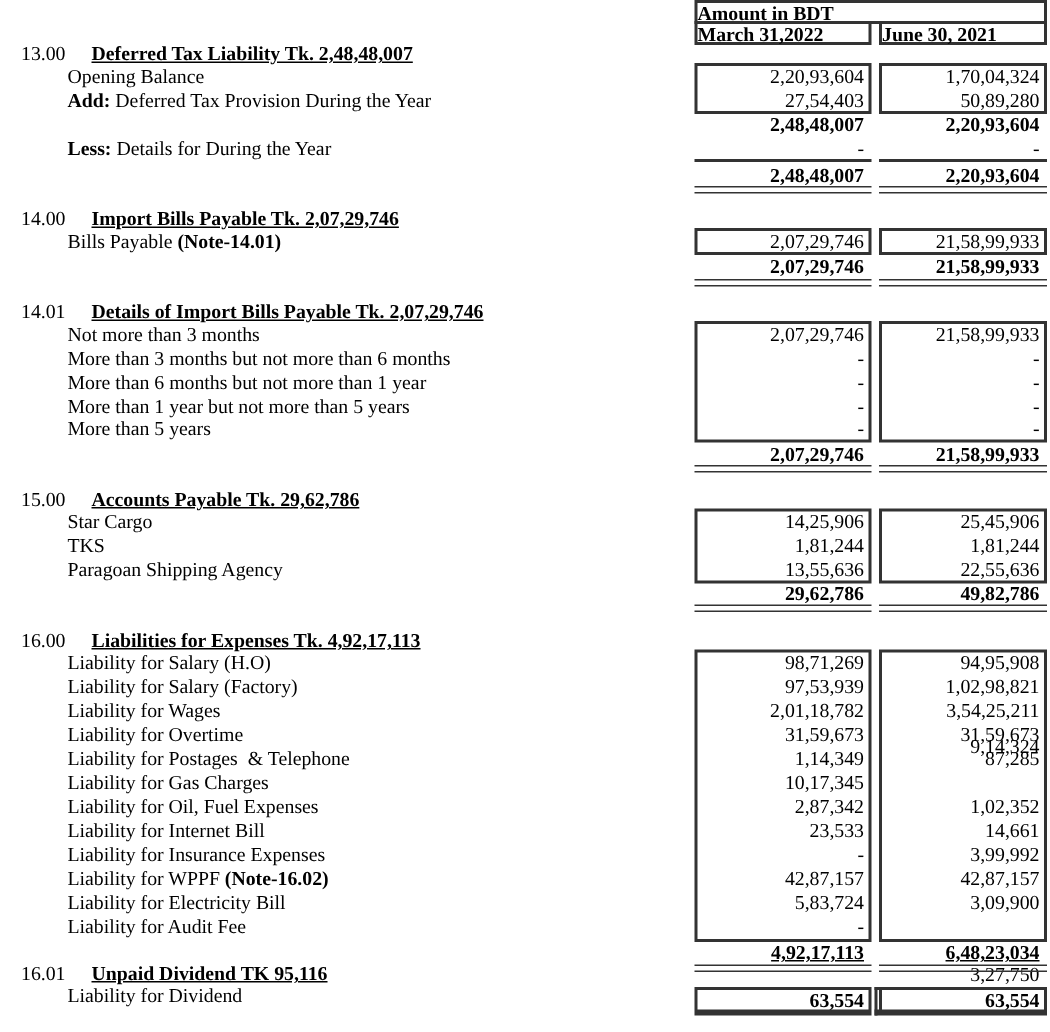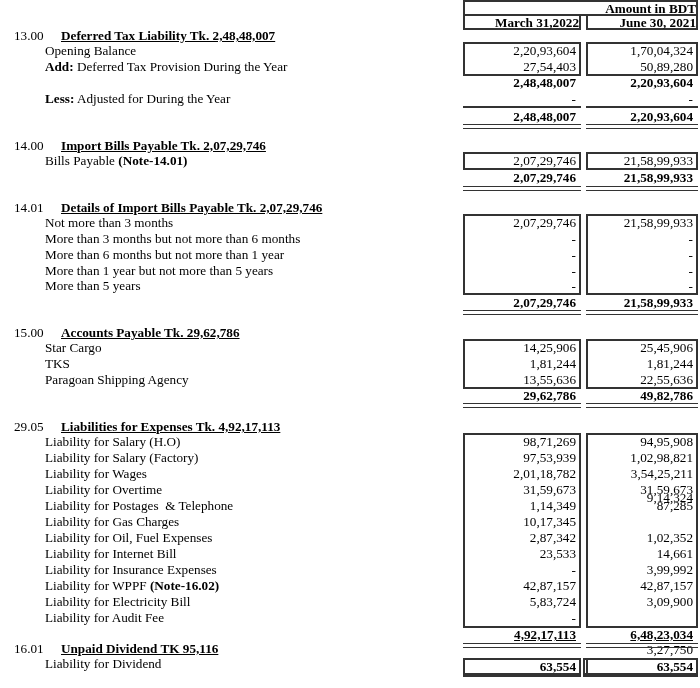--- a/index.html
+++ b/index.html
@@ -9,21 +9,21 @@
   .num{font-weight:normal;left:14px;}
   .title{font-weight:bold;text-decoration:underline;left:61px;}
   .label{left:45px;}
   .b{font-weight:bold;}
   .val{text-align:right;}
   .c1{left:463px;width:113px;}
   .c2{left:586px;width:107px;}
   .box{position:absolute;border:2px solid #333;box-sizing:border-box;}
   .hl{position:absolute;height:0;border-top:2px solid #333;}
   .dbl{position:absolute;height:3px;border-top:1.5px solid #333;border-bottom:1.5px solid #333;}
-  .hdr{position:absolute;font-weight:bold;text-align:right;line-height:14px;border:2px solid #333;box-sizing:border-box;}
+  .hdr{position:absolute;font-weight:bold;text-align:left;line-height:14px;border:2px solid #333;box-sizing:border-box;}
 </style>
 </head>
 <body>
 
 <div class="hdr" style="left:463px;top:0;width:235px;height:16px;">Amount in BDT</div>
 <div class="hdr" style="left:463px;top:14px;width:118px;height:16px;">March 31,2022</div>
 <div class="hdr" style="left:586px;top:14px;width:112px;height:16px;">June 30, 2021</div>
 
 <div>
   <div class="abs num" style="top:28px">13.00</div>
@@ -31,21 +31,21 @@
   <div class="abs label" style="top:43px">Opening Balance</div>
   <div class="abs label" style="top:59px"><span class="b">Add:</span><span> Deferred Tax Provision During the Year</span></div>
   <div class="box" style="left:463px;top:42px;width:118px;height:34px"></div>
   <div class="box" style="left:586px;top:42px;width:112px;height:34px"></div>
   <div class="abs val c1" style="top:43px">2,20,93,604</div>
   <div class="abs val c2" style="top:43px">1,70,04,324</div>
   <div class="abs val c1" style="top:59px">27,54,403</div>
   <div class="abs val c2" style="top:59px">50,89,280</div>
   <div class="abs val c1 b" style="top:75px">2,48,48,007</div>
   <div class="abs val c2 b" style="top:75px">2,20,93,604</div>
-  <div class="abs label" style="top:91px"><span class="b">Less:</span><span> Adjusted for During the Year</span></div>
+  <div class="abs label" style="top:91px"><span class="b">Less:</span><span> Details for During the Year</span></div>
   <div class="abs val c1" style="top:91px">-</div>
   <div class="abs val c2" style="top:91px">-</div>
   <div class="hl" style="left:463px;top:106px;width:118px"></div>
   <div class="hl" style="left:586px;top:106px;width:112px"></div>
   <div class="abs val c1 b" style="top:109px">2,48,48,007</div>
   <div class="abs val c2 b" style="top:109px">2,20,93,604</div>
   <div class="dbl" style="left:463px;top:124px;width:118px"></div>
   <div class="dbl" style="left:586px;top:124px;width:112px"></div>
 </div>
 
@@ -103,21 +103,21 @@
   <div class="abs label" style="top:372px">Paragoan Shipping Agency</div>
   <div class="abs val c1" style="top:372px">13,55,636</div>
   <div class="abs val c2" style="top:372px">22,55,636</div>
   <div class="abs val c1 b" style="top:388px">29,62,786</div>
   <div class="abs val c2 b" style="top:388px">49,82,786</div>
   <div class="dbl" style="left:463px;top:403px;width:118px"></div>
   <div class="dbl" style="left:586px;top:403px;width:112px"></div>
 </div>
 
 <div>
-  <div class="abs num" style="top:419px">29.05</div>
+  <div class="abs num" style="top:419px">16.00</div>
   <div class="abs title" style="top:419px">Liabilities for Expenses Tk. 4,92,17,113</div>
   <div class="box" style="left:463px;top:433px;width:118px;height:195px"></div>
   <div class="box" style="left:586px;top:433px;width:112px;height:195px"></div>
 
   <div class="abs label" style="top:434px">Liability for Salary (H.O)</div>
   <div class="abs val c1" style="top:434px">98,71,269</div>
   <div class="abs val c2" style="top:434px">94,95,908</div>
 
   <div class="abs label" style="top:450px">Liability for Salary (Factory)</div>
   <div class="abs val c1" style="top:450px">97,53,939</div>

